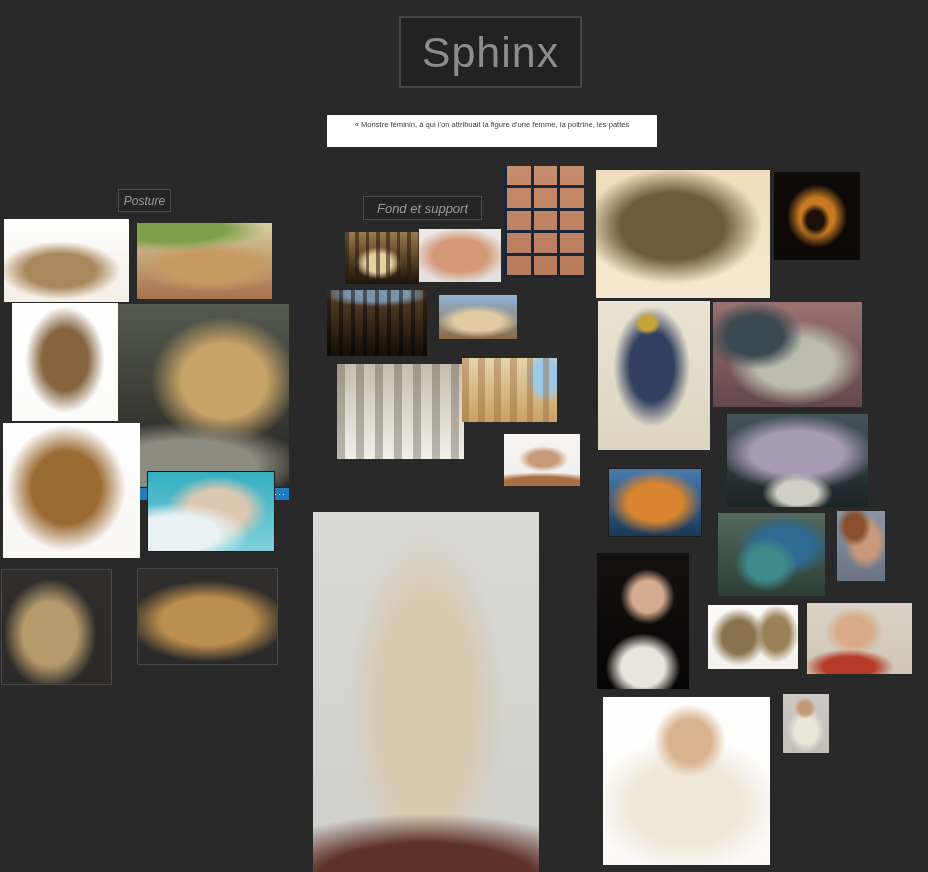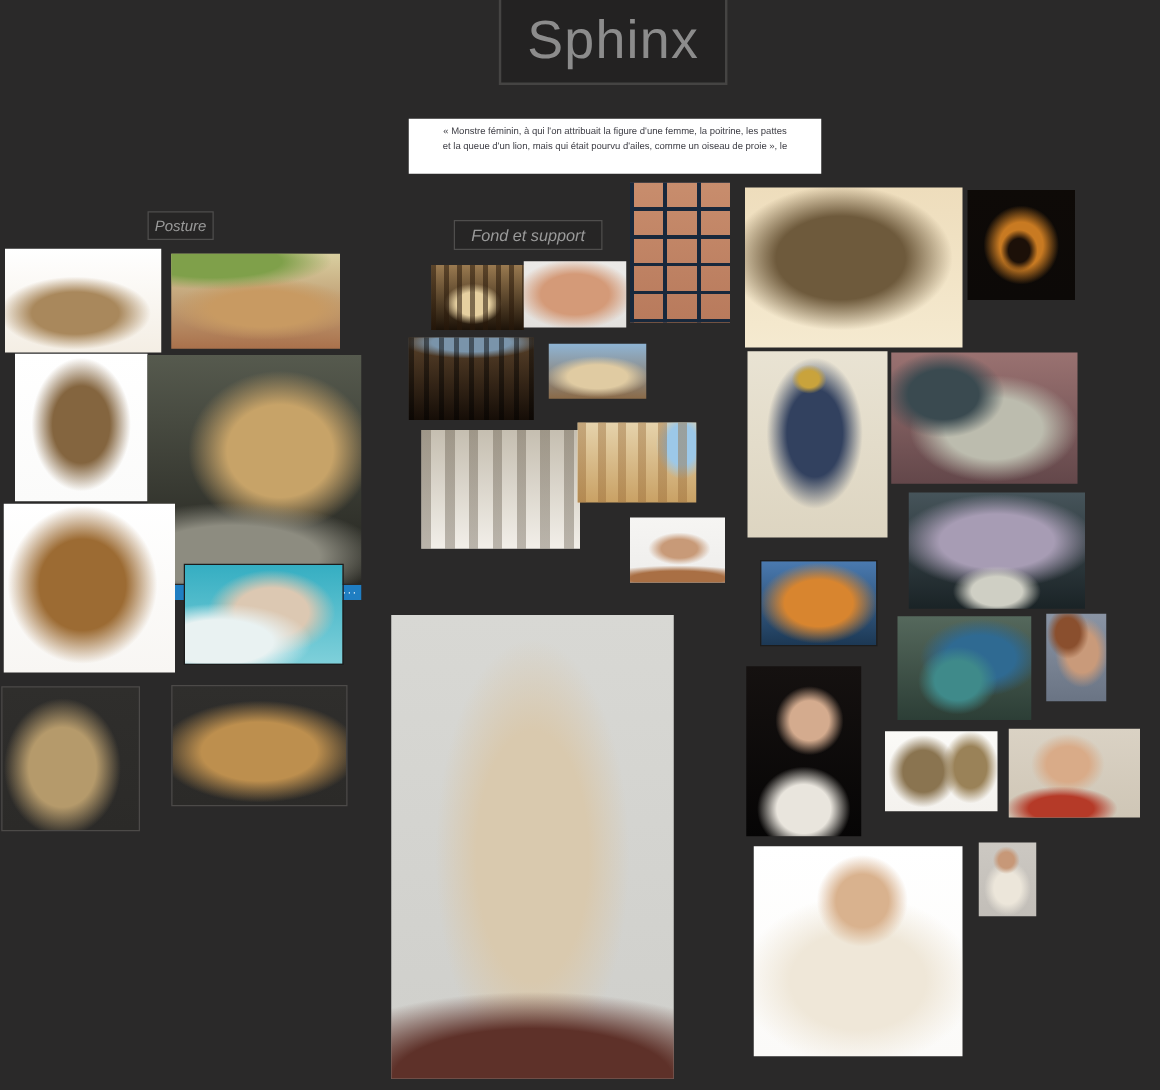--- a/index.html
+++ b/index.html
@@ -1,29 +1,29 @@
 <!DOCTYPE html>
 <html><head>
 <meta charset="utf-8">
 <style>
   html,body{margin:0;padding:0;}
   body{
     width:928px;height:872px;overflow:hidden;position:relative;
     background:#2a2929;
     font-family:"Liberation Sans",sans-serif;
   }
-  .board{position:absolute;inset:0;}
+  .board{position:absolute;inset:0;margin-top:20px;}
   .title-box{
     position:absolute;left:399px;top:-4px;width:183px;height:72px;
     background:#232222;border:2px solid #454443;box-sizing:border-box;
     display:flex;align-items:center;justify-content:center;
   }
   .title-box span{font-size:43px;color:#8c8c8c;letter-spacing:1px;}
   .quote-box{
-    position:absolute;left:327px;top:95px;width:330px;height:44px;
+    position:absolute;left:327px;top:95px;width:330px;height:32px;
     background:#ffffff;color:#3d3d44;box-sizing:border-box;
     font-size:7.6px;line-height:12px;text-align:center;padding-top:4px;
     overflow:hidden;white-space:nowrap;
   }
   .label-box{
     position:absolute;background:#262525;border:1px solid #4f4e4d;
     color:#9a9a9a;box-sizing:border-box;
     display:flex;align-items:center;justify-content:center;font-style:italic;
   }
   .label-posture{left:118px;top:169px;width:53px;height:23px;font-size:12px;}
@@ -38,21 +38,20 @@
 <body>
 
 <div class="board">
 
   <div class="title-box">
     <span>Sphinx</span>
   </div>
 
   <div class="quote-box">
     <div>« Monstre féminin, à qui l'on attribuait la figure d'une femme, la poitrine, les pattes</div>
-    <div>et la queue d'un lion, mais qui était pourvu d'ailes, comme un oiseau de proie », le</div>
   </div>
 
   <div class="label-box label-posture">
     <span>Posture</span>
   </div>
 
   <div class="label-box label-fond">
     <span>Fond et support</span>
   </div>
 

